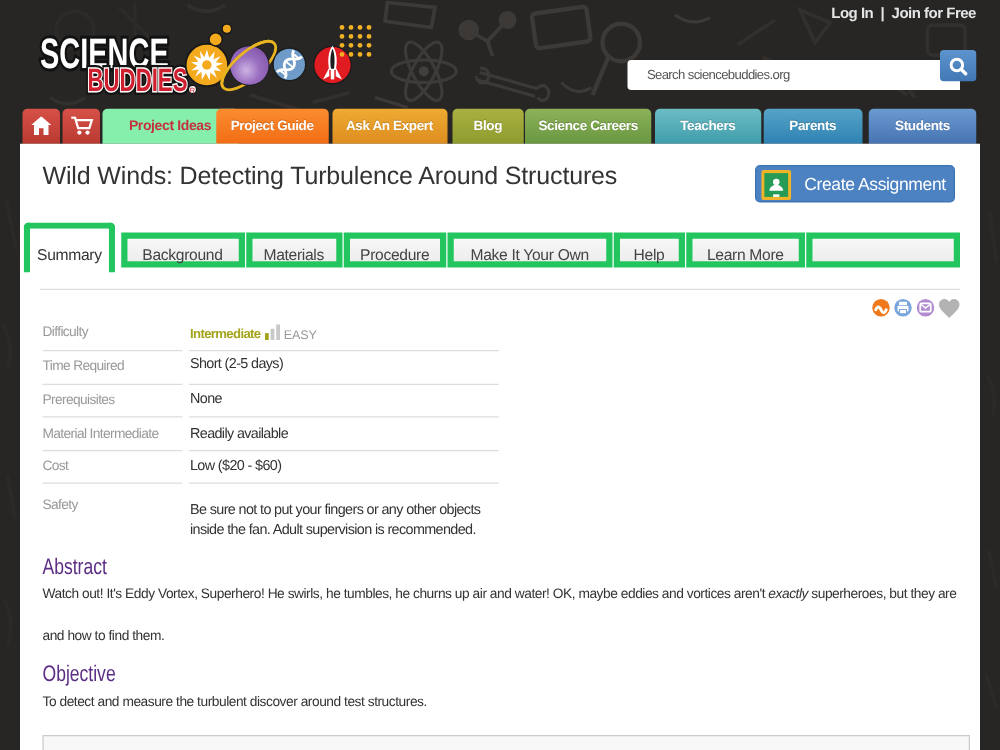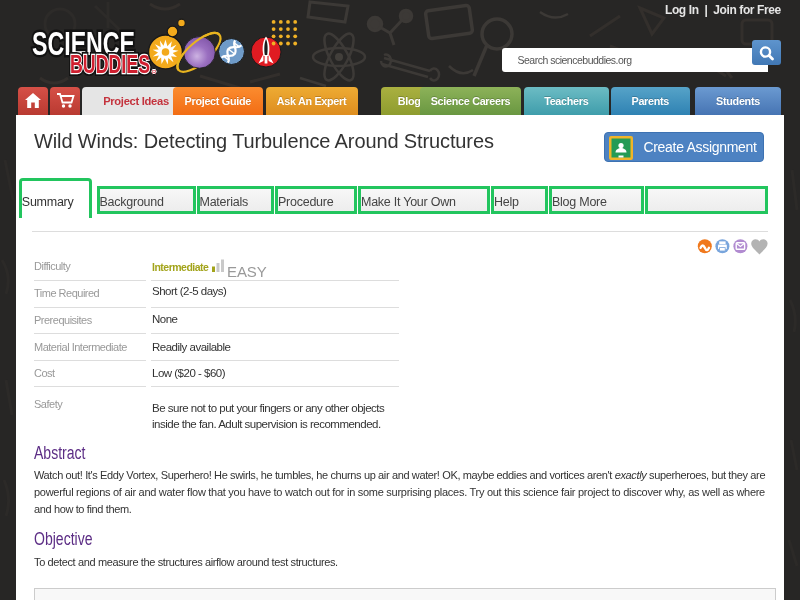--- a/index.html
+++ b/index.html
@@ -11,35 +11,35 @@
 
 
 #login { position:absolute; top:2.5px; left:665px; width:120px; color:#e5e5e5; font-size:12px; font-weight:bold; letter-spacing:-0.4px; white-space:nowrap; }
 #searchinput { position:absolute; left:485.5px; top:48px; width:266px; height:24px; background:#fff; border-radius:3px 0 0 3px; color:#555; font-size:10.5px; letter-spacing:-0.5px; line-height:24px; padding-left:16px;margin-left:16px; }
 #searchbtn { position:absolute; left:751.5px; top:39.5px; width:29.5px; height:25.5px; background:linear-gradient(#5e94cd,#4178b5); border-radius:3px; }
 
 
 .nav { position:absolute; top:86.5px; height:28px; border-radius:4px 4px 0 0; color:#fff; font-size:10.8px; font-weight:bold; letter-spacing:-0.3px; text-align:center; line-height:28.5px; text-shadow:0 -1px 0 rgba(0,0,0,0.2); }
 #nav-home { left:18px; width:29.5px; background:linear-gradient(#d65047,#b93a31); }
 #nav-cart { left:50px; width:30px; background:linear-gradient(#d65047,#b93a31); }
-#nav-ideas { left:81.5px; width:109px; background:#e5e5e5; color:#c4333d; text-shadow:none; font-size:11.2px; }
+#nav-ideas { left:81.5px; width:109px; background:#86efac; color:#c4333d; text-shadow:none; font-size:11.2px; }
 #nav-guide { left:172.5px; width:90.5px; background:linear-gradient(#fb8c2f,#f26d15); }
 #nav-expert { left:265.5px; width:92px; background:linear-gradient(#eeab33,#dd8d1f); }
-#nav-blog { left:381px; width:56.5px; background:linear-gradient(#aab040,#8e9c2f); }
+#nav-blog { left:362px; width:56.5px; background:linear-gradient(#aab040,#8e9c2f); }
 #nav-career { left:420px; width:101px; background:linear-gradient(#8db259,#699741); }
 #nav-teach { left:523.5px; width:85.5px; background:linear-gradient(#6cbcc4,#3f9dab); }
 #nav-parent { left:611px; width:78.5px; background:linear-gradient(#56a3c8,#2f82b3); }
 #nav-stud { left:695px; width:86px; background:linear-gradient(#6b9ad1,#4674b3); }
 
 
 #title { position:absolute; left:34px; top:130px; font-size:20px; letter-spacing:-0.12px; color:#333; white-space:nowrap; }
 #createbtn { position:absolute; left:604px; top:132px; width:160px; height:30px; background:#4d82c2; border:1px solid #3d72b2; border-radius:4px; }
 #createbtn span { position:absolute; left:34px; top:0; width:122px; text-align:center; line-height:28px; color:#fff; font-size:14px; letter-spacing:-0.3px; white-space:nowrap; }
 
-.tab { position:absolute; top:186px; height:27.5px; background:linear-gradient(#f7f7f7,#ededed); border:3px solid #22c55e; color:#444; font-size:12.5px; letter-spacing:-0.25px; line-height:26.5px; }
+.tab { position:absolute; top:186px; height:27.5px; background:linear-gradient(#f7f7f7,#ededed); border:5px solid #22c55e; color:#444; font-size:12.5px; letter-spacing:-0.25px; text-align:center; line-height:26.5px; }
 #tab-summary { left:18.8px; top:178px; width:73.5px; height:39.5px; background:#fff; border-bottom:none; border-radius:4px 4px 0 0; line-height:43px; color:#333; }
 #tab-bg { left:96.5px; width:99px; }
 #tab-mat { left:196.5px; width:77px; }
 #tab-proc { left:275px; width:81.5px; }
 #tab-miyo { left:358px; width:131.5px; }
 #tab-help { left:491px; width:56.5px; }
 #tab-learn { left:549px; width:94.5px; }
 
 #divider { position:absolute; left:32px; top:231px; width:736px; height:1px; background:#ddd; }
 
@@ -205,21 +205,21 @@
     <rect x="9.5" y="19.5" width="5" height="2" fill="#fff"></rect>
   </svg>
   <span>Create Assignment</span>
 </div>
 
 <div class="tab" id="tab-bg">Background</div>
 <div class="tab" id="tab-mat">Materials</div>
 <div class="tab" id="tab-proc">Procedure</div>
 <div class="tab" id="tab-miyo">Make It Your Own</div>
 <div class="tab" id="tab-help">Help</div>
-<div class="tab" id="tab-learn">Blog More</div>
+<div class="tab" id="tab-learn">Learn More</div>
 <div class="tab" style="left:644.5px;width:123px"></div>
 <div class="tab" id="tab-summary">Summary</div>
 
 <div id="divider"></div>
 
 <svg class="abs" style="left:695px;top:236.5px" width="78" height="20" viewBox="0 0 78 20">
   <circle cx="9.8" cy="9.2" r="7" fill="#f0791d"></circle>
   <path d="M5.6 10.8 q 2.1 -4.6 4.2 0 t 4.2 0" stroke="#fff" stroke-width="2.4" fill="none" stroke-linecap="round"></path>
   <circle cx="27.4" cy="9.2" r="7" fill="#79a5dc"></circle>
   <rect x="24.2" y="4.4" width="6.4" height="2.6" fill="#fff"></rect>
@@ -231,21 +231,21 @@
   <path d="M64.4 17.4 C 61 13.8 56.2 10.4 56.2 6.6 c0-2.6 2.1-4.4 4.4-4.4 1.6 0 3.1 0.9 3.8 2.3 0.7-1.4 2.2-2.3 3.8-2.3 2.3 0 4.4 1.8 4.4 4.4 0 3.8-4.8 7.2-8.2 10.8 z" fill="#b3b3b3"></path>
 </svg>
 
 <div class="lbl" style="top:260.3px">Difficulty</div>
 <div class="val" style="top:261px;color:#a3a41b;font-weight:bold;font-size:10.5px">Intermediate</div>
 <svg class="abs" style="left:212px;top:259px" width="13" height="13" viewBox="0 0 13 13">
   <rect x="0" y="7.5" width="3" height="5.5" fill="#a3a41b"></rect>
   <rect x="4.5" y="4" width="3" height="9" fill="#c9c9c9"></rect>
   <rect x="9" y="0.5" width="3" height="12.5" fill="#c9c9c9"></rect>
 </svg>
-<div class="val" style="left:227px;top:262.5px;color:#999;font-size:15px;letter-spacing:-0.1px">EASY</div>
+<div class="val" style="left:227px;top:262.5px;color:#999;font-size:10px;letter-spacing:-0.1px">EASY</div>
 <div class="rowline-l" style="top:280px"></div>
 <div class="rowline-v" style="top:280px"></div>
 
 <div class="lbl" style="top:287px">Time Required</div>
 <div class="val" style="top:285px">Short (2-5 days)</div>
 <div class="rowline-l" style="top:306.5px"></div>
 <div class="rowline-v" style="top:306.5px"></div>
 
 <div class="lbl" style="top:314px">Prerequisites</div>
 <div class="val" style="top:313px">None</div>
@@ -261,20 +261,20 @@
 <div class="val" style="top:366.5px">Low ($20 - $60)</div>
 <div class="rowline-l" style="top:386px"></div>
 <div class="rowline-v" style="top:386px"></div>
 
 <div class="lbl" style="top:397.5px">Safety</div>
 <div class="val" style="top:400px;line-height:16.3px">Be sure not to put your fingers or any other objects<br>inside the fan. Adult supervision is recommended.</div>
 
 <div class="h2" style="top:443px">Abstract</div>
 <div class="body-text" style="top:466.5px">
   Watch out! It's Eddy Vortex, Superhero! He swirls, he tumbles, he churns up air and water! OK, maybe eddies and vortices aren't <i>exactly</i> superheroes, but they are<br>
-  <span style="letter-spacing:-0.28px">powerful regions of air and water flow that you have to watch out for in some surprising places. Try out this science fair project to discover why, as well as where</span><br>
+  <br>
   and how to find them.
 </div>
 
 <div class="h2" style="top:528.5px">Objective</div>
-<div class="body-text" style="top:553.5px">To detect and measure the structures airflow around test structures.</div>
+<div class="body-text" style="top:553.5px">To detect and measure the turbulent discover around test structures.</div>
 
 <div id="graybox"></div>
 
 </body></html>

